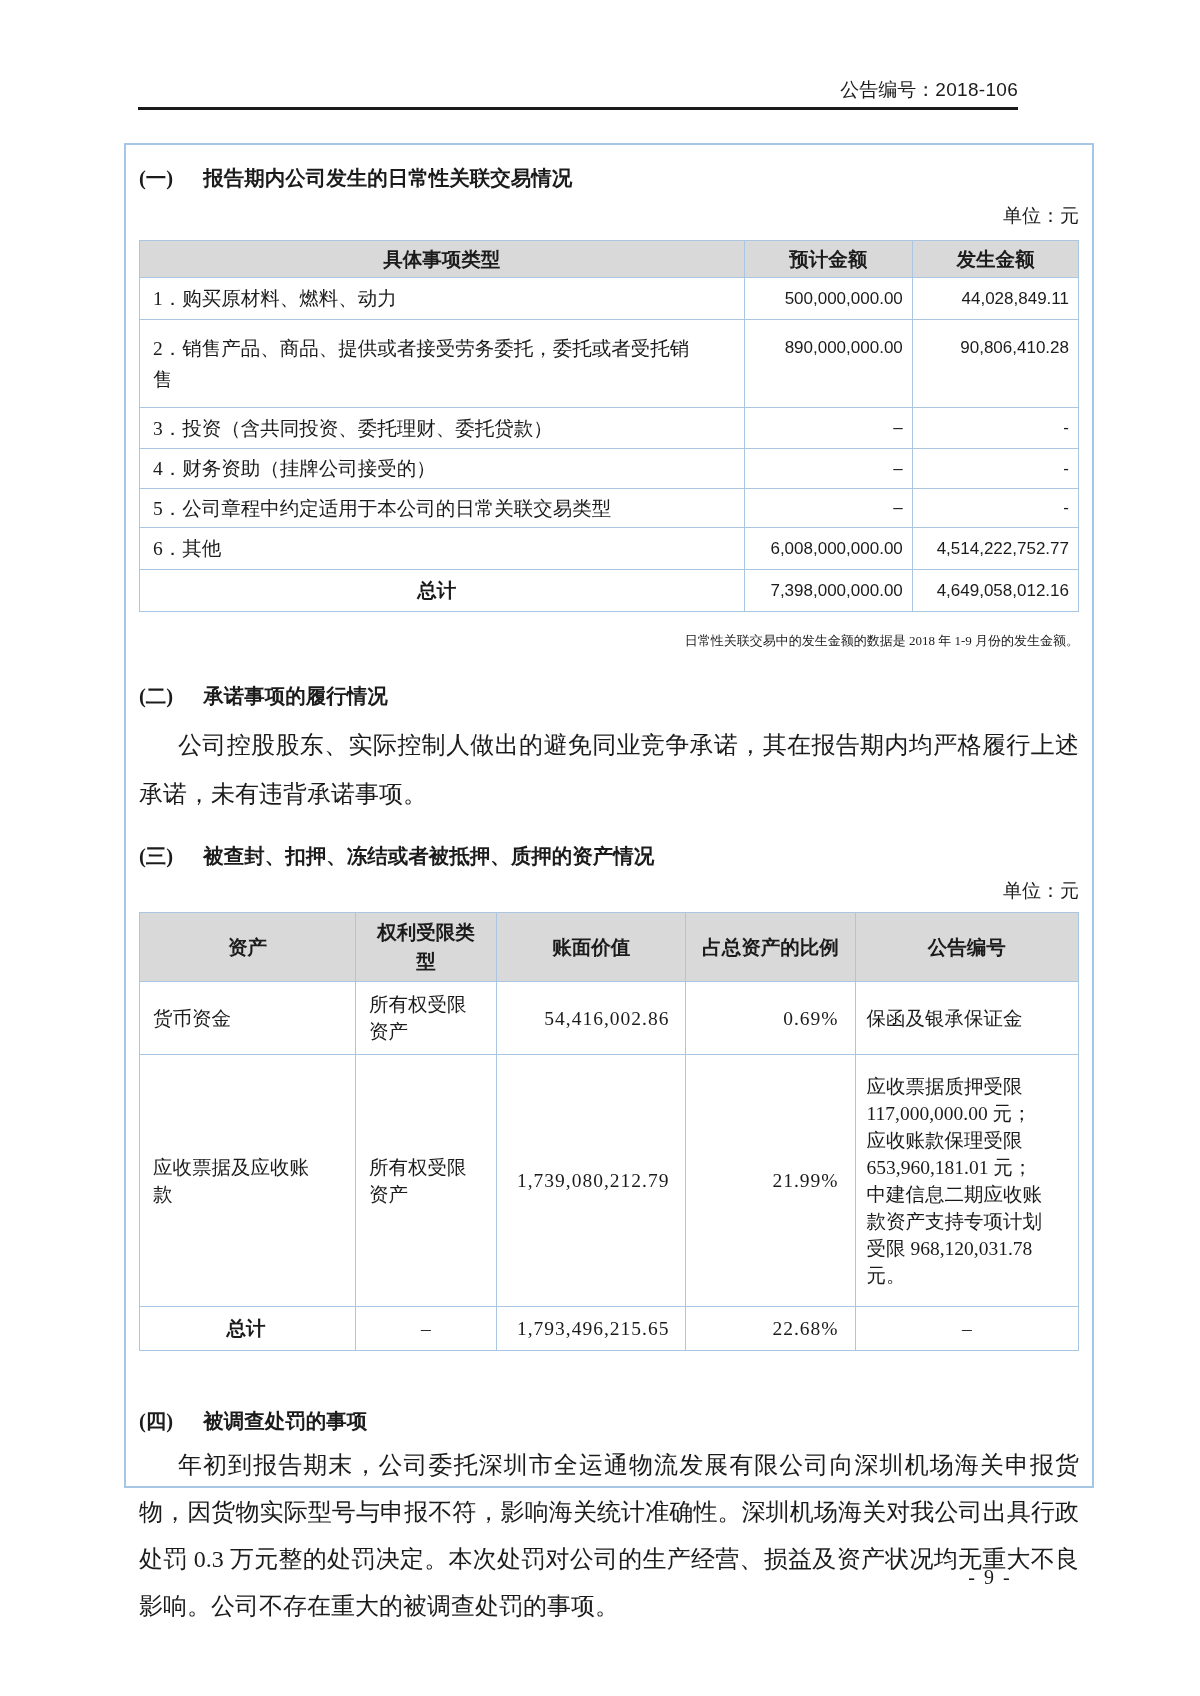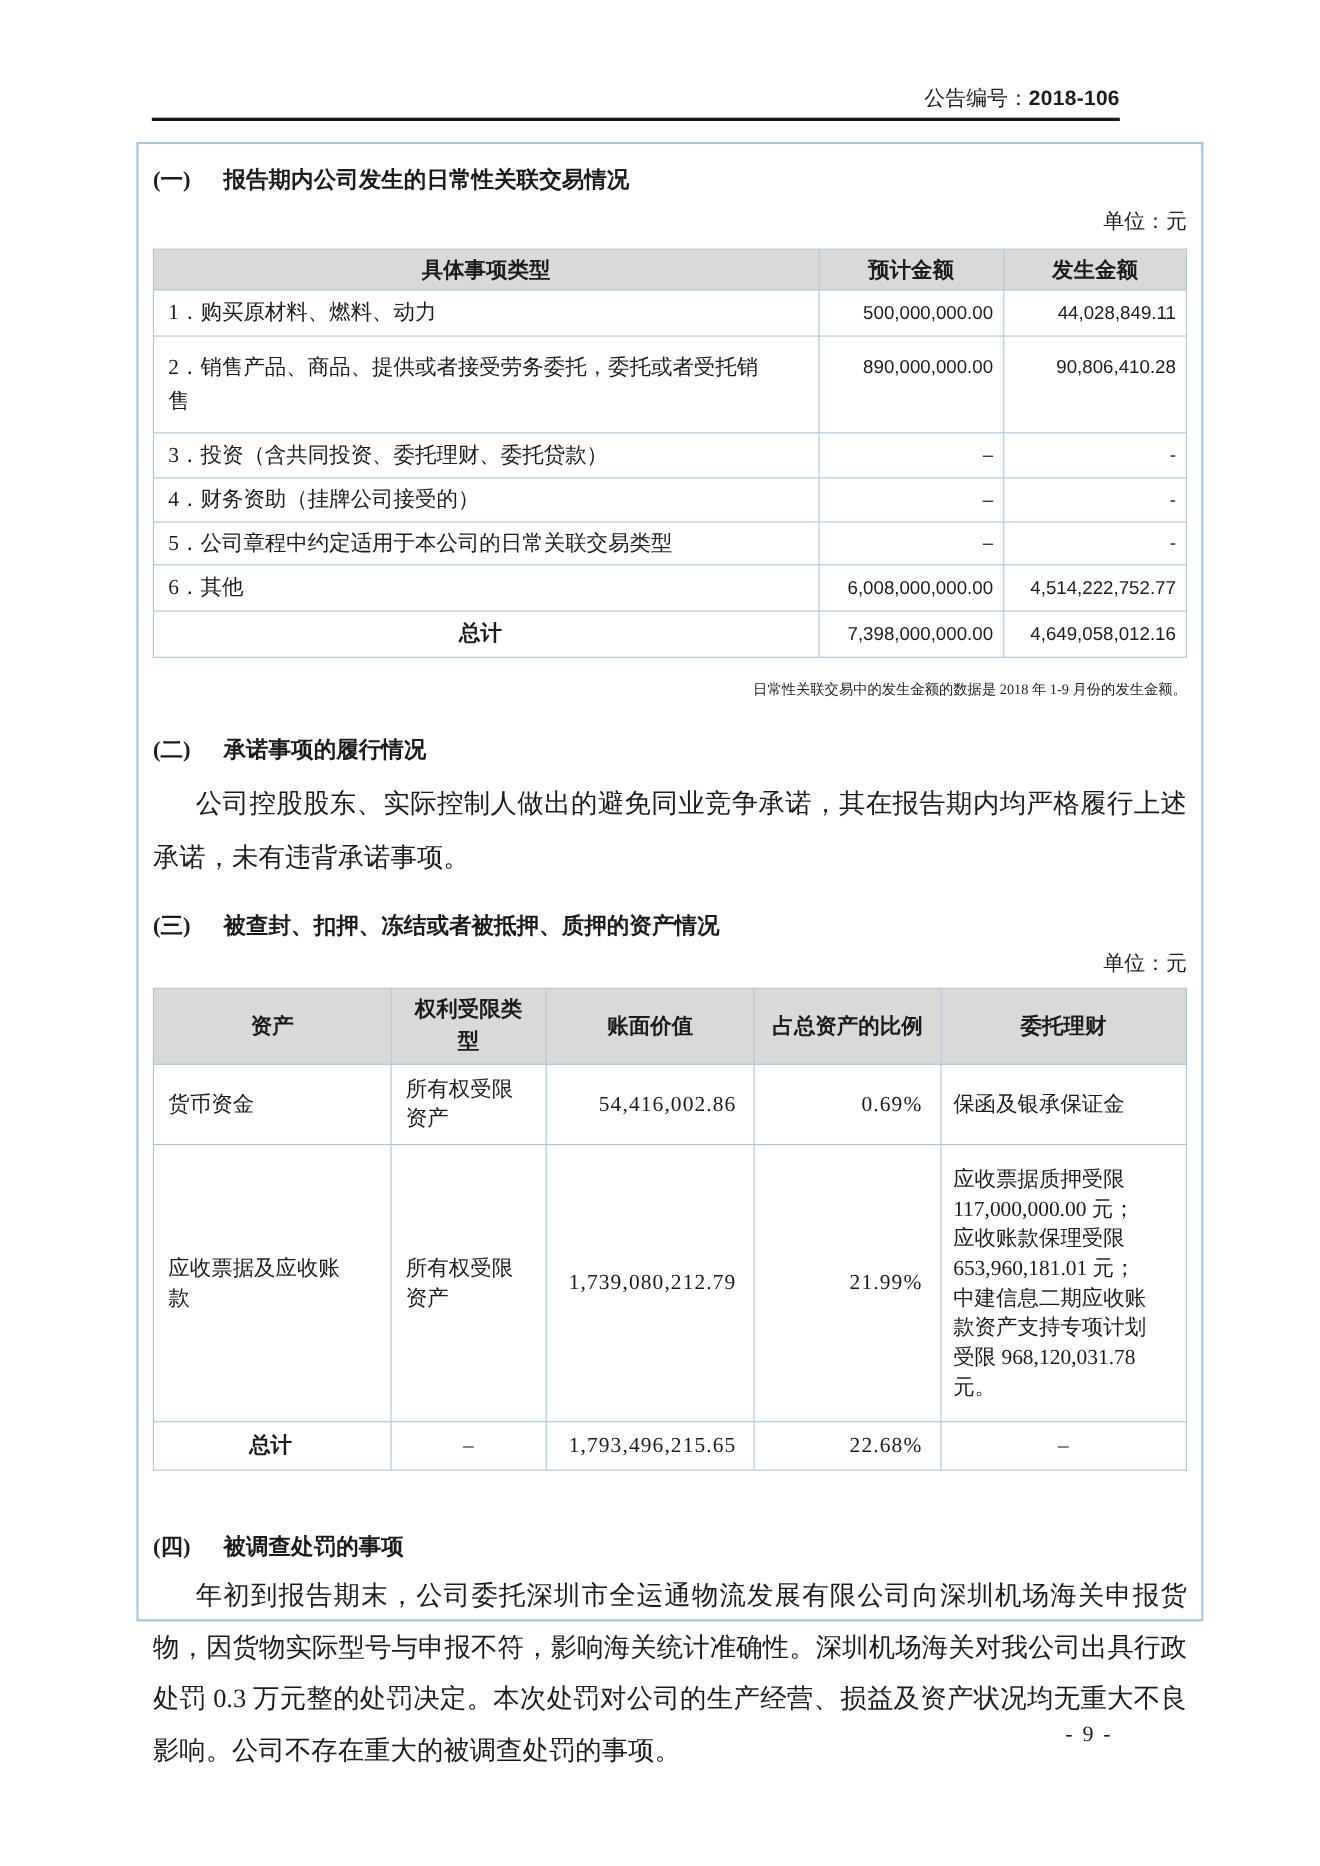--- a/index.html
+++ b/index.html
@@ -9,29 +9,29 @@
     font-family:"Liberation Serif","DejaVu Serif",serif;
     overflow:hidden;
   }
   
   .doc-number{
     position:absolute;top:78px;left:138px;width:880px;
     text-align:right;font-size:19px;line-height:24px;
   }
   .doc-number .num{
     font-family:"Liberation Sans","DejaVu Sans",sans-serif;
-    font-weight:700;letter-spacing:.3px;
+    font-weight:400;letter-spacing:.3px;
   }
   .header-rule{
     position:absolute;top:107px;left:138px;width:880px;height:3px;
     background:#1a1a1a;
   }
   
   .content-box{
-    position:absolute;top:129px;left:124px;width:970px;height:1345px;
+    position:absolute;top:143px;left:124px;width:970px;height:1345px;
     box-sizing:border-box;border:2px solid #a5c6e5;
     padding:0 13px;background:#ffffff;
   }
   
   .sec-head{font-size:20.5px;font-weight:bold;line-height:26px;}
   .sec-title{margin-left:30px;}
   .mt-s1{margin-top:20px;}
   .mt-s2{margin-top:30px;}
   .mt-s3{margin-top:24px;}
   .mt-s4{margin-top:57px;}
@@ -173,21 +173,21 @@
         <col style="width:18%">
         <col style="width:23.8%">
       </colgroup>
     <thead>
       <tr>
         <th>资产</th>
         <th>权利受限类
 型</th>
         <th>账面价值</th>
         <th>占总资产的比例</th>
-        <th>委托理财</th>
+        <th>公告编号</th>
       </tr>
     </thead>
     <tbody>
       <tr class="h66">
         <td class="asset">货币资金</td>
         <td class="restr">所有权受限
 资产</td>
         <td class="bval">54,416,002.86</td>
         <td class="ratio">0.69%</td>
         <td class="reason">保函及银承保证金</td>

